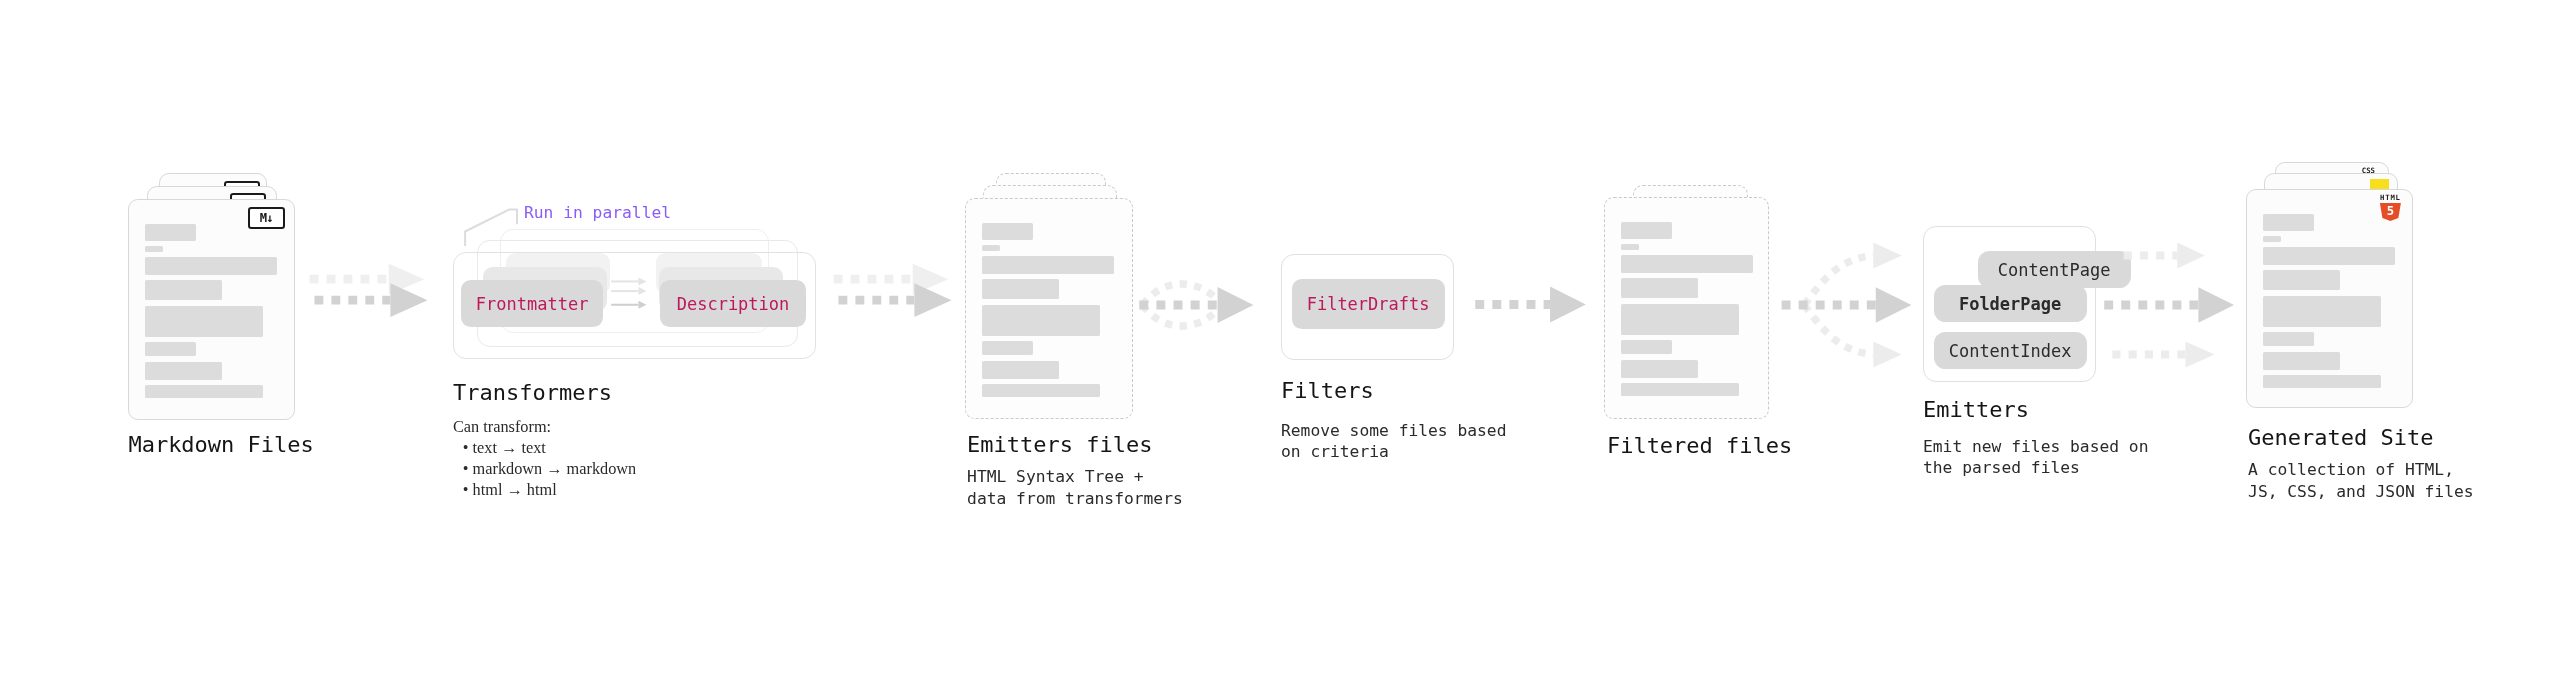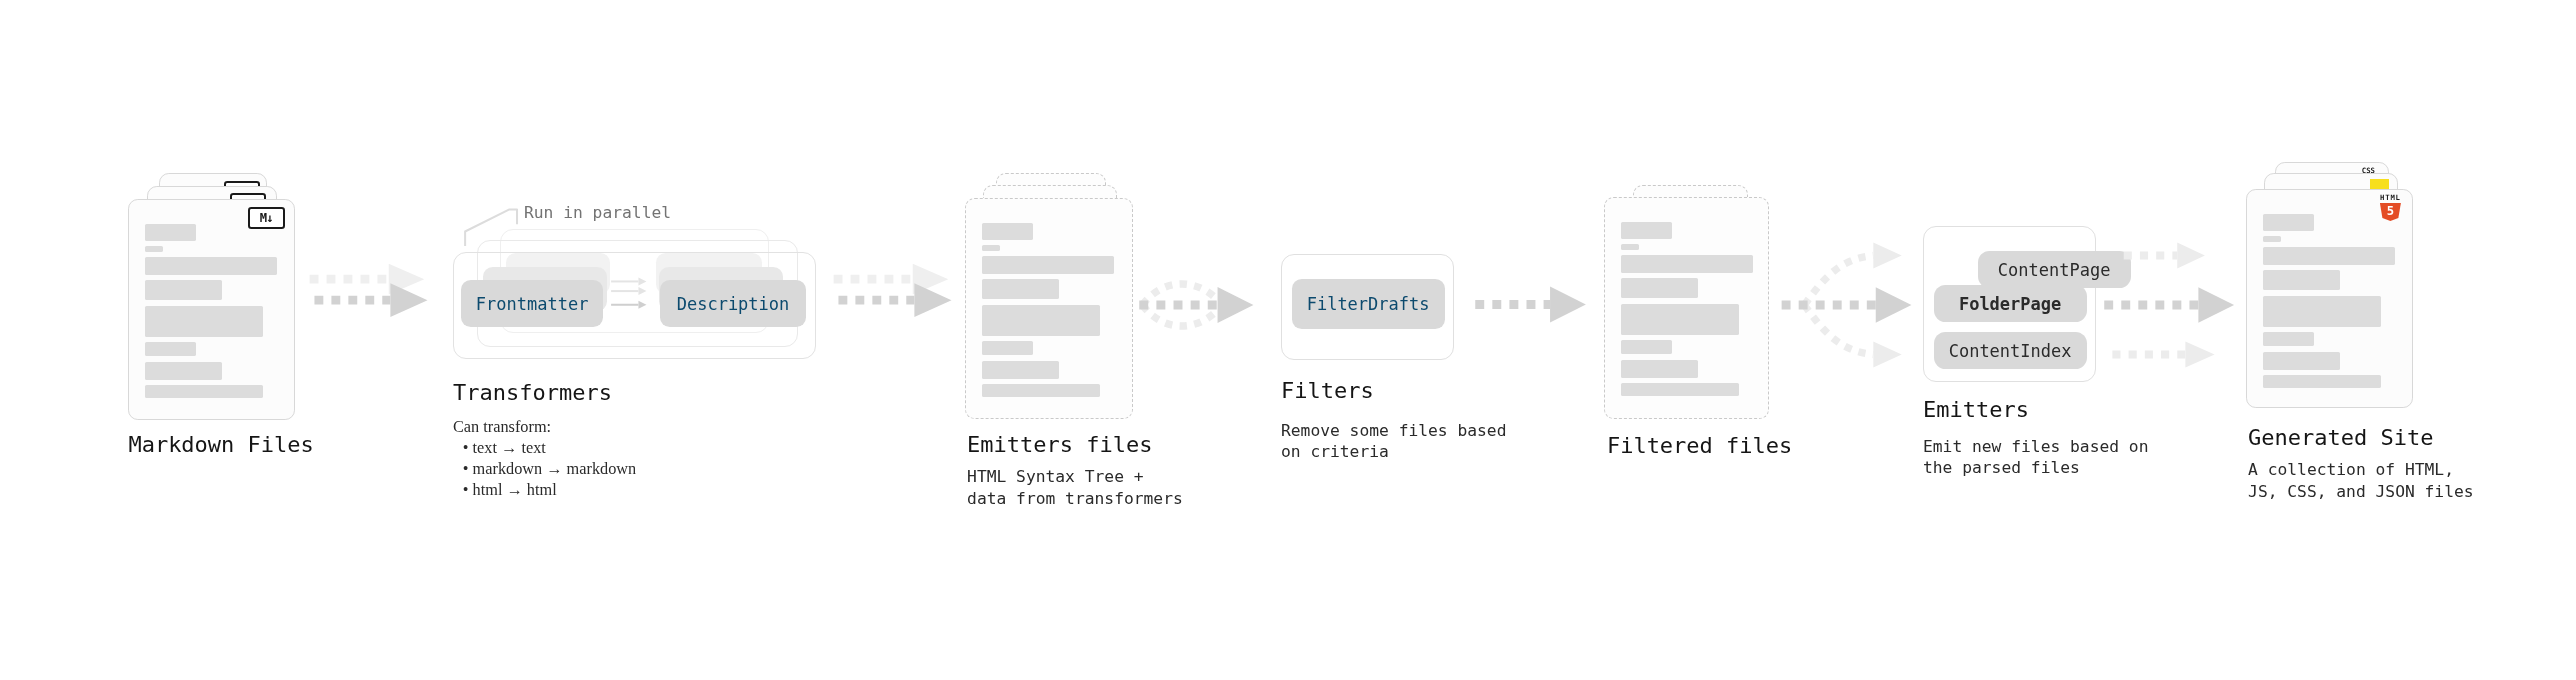--- a/index.html
+++ b/index.html
@@ -36,24 +36,24 @@
   .cap{position:absolute;font-size:16.3px;color:#2a2a2a;white-space:nowrap;}
   .cap .cap-line{line-height:21px;}
   .cap.lh27 .cap-line{line-height:22px;}
   .t-cap .cap-line:not(:first-child){padding-left:9.8px;}
 
   
   .t-container{position:absolute;border:1.6px solid #e2e2e2;border-radius:13px;background:transparent;box-sizing:border-box;}
   .t-container.c2{border-color:#e9e9e9;}
   .t-container.c3{border-color:#efefef;}
   .pill{position:absolute;border-radius:9.8px;background:#d9d9d9;display:flex;align-items:center;justify-content:center;
-    font-size:17px;color:#0c4a6e;white-space:nowrap;}
+    font-size:17px;color:#be185d;white-space:nowrap;}
   .pill.l2{background:#e8e8e8;}
   .pill.l3{background:#f2f2f2;}
-  .note{position:absolute;font-size:16.3px;color:#737373;white-space:nowrap;}
+  .note{position:absolute;font-size:16.3px;color:#8b5cf6;white-space:nowrap;}
 
   
   .round-box{position:absolute;border:1.6px solid #e0e0e0;border-radius:13px;background:#ffffff;box-sizing:border-box;}
   .em-pill{position:absolute;left:10.6px;width:153px;height:37px;border-radius:11.4px;background:#d9d9d9;
     display:flex;align-items:center;justify-content:center;font-size:17px;color:#2b2b2b;}
 </style>
 </head>
 <body>
 
 <div id="canvas">

